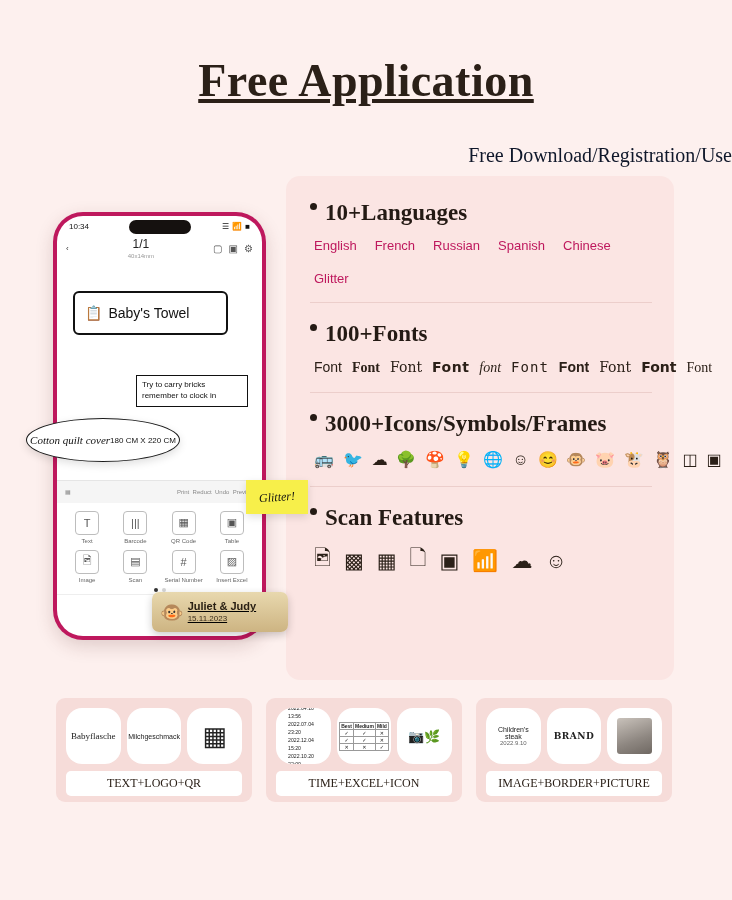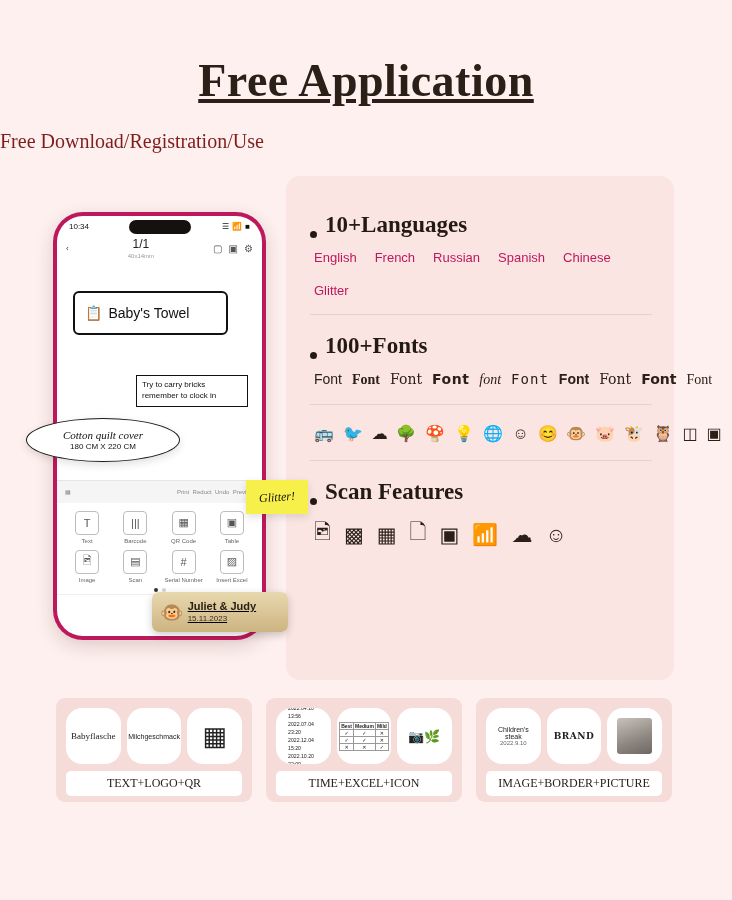--- a/index.html
+++ b/index.html
@@ -18,43 +18,43 @@
     font-family:"Liberation Serif", serif;
     font-weight:bold;
     font-size:46px;
     color:#2b2018;
     letter-spacing:.5px;
     padding-top:58px;
     line-height:1;
     text-decoration:underline;
   }
   .subtitle{
-    text-align:left;
+    text-align:right;
     font-family:"Liberation Serif", serif;
     font-size:20px;
-    color:#7f1d1d;
-    margin-top:26px;
+    color:#0f172a;
+    margin-top:40px;
   }
 
   
   .panel{
     position:absolute;
     left:286px;top:176px;
     width:388px;height:504px;
     background:#fbe5e3;
     border-radius:14px;
   }
   .panel-inner{padding:24px 22px 0 24px;}
   .feat-head{
     font-family:"Liberation Serif", serif;
     font-weight:bold;
     font-size:23px;
     color:#241a14;
-    display:flex;align-items:flex-end;gap:8px;
-    margin:12px 0 12px 0;
+    display:flex;align-items:flex-start;gap:8px;
+    margin:0 0 12px 0;
   }
   .bullet{
     width:7px;height:7px;border-radius:50%;
     background:#241a14;display:inline-block;
     flex:0 0 auto;margin-top:3px;
   }
   .lang-row{
     display:flex;gap:18px;flex-wrap:wrap;
     font-size:13px;color:#be185d;
     padding-left:4px;
@@ -166,21 +166,21 @@
     align-items:center;justify-content:center;flex-direction:column;
     font-size:6px;color:#555;
   }
 
   
   .sticker-oval{
     position:absolute;left:26px;top:418px;
     width:152px;height:42px;
     border:1.6px solid #1b1b1b;border-radius:50%;
     background:#fff;
-    display:flex;flex-direction:column;
+    display:flex;flex-direction:row;
     align-items:center;justify-content:center;
     box-shadow:0 3px 8px rgba(0,0,0,.13);
   }
   .sticker-oval .l1{
     font-family:"Liberation Serif",serif;font-style:italic;
     font-size:11px;color:#111;
   }
   .sticker-oval .l2{font-size:8px;color:#111;margin-top:1px;}
 
   .sticker-yellow{
@@ -276,20 +276,24 @@
         <span class="f5">font</span>
         <span class="f6">Font</span>
         <span class="f7">Font</span>
         <span class="f8">Font</span>
         <span class="f9">Font</span>
         <span class="f10">Font</span>
       </div>
 
       <div class="divider"></div>
 
+      <div class="feat-head">
+        <span class="bullet"></span>
+        <span>3000+Icons/Symbols/Frames</span>
+      </div>
       <div class="icon-row">
         <span class="ic">🚌</span>
         <span class="ic">🐦</span>
         <span class="ic">☁</span>
         <span class="ic">🌳</span>
         <span class="ic">🍄</span>
         <span class="ic">💡</span>
         <span class="ic">🌐</span>
         <span class="ic">☺</span>
         <span class="ic">😊</span>

